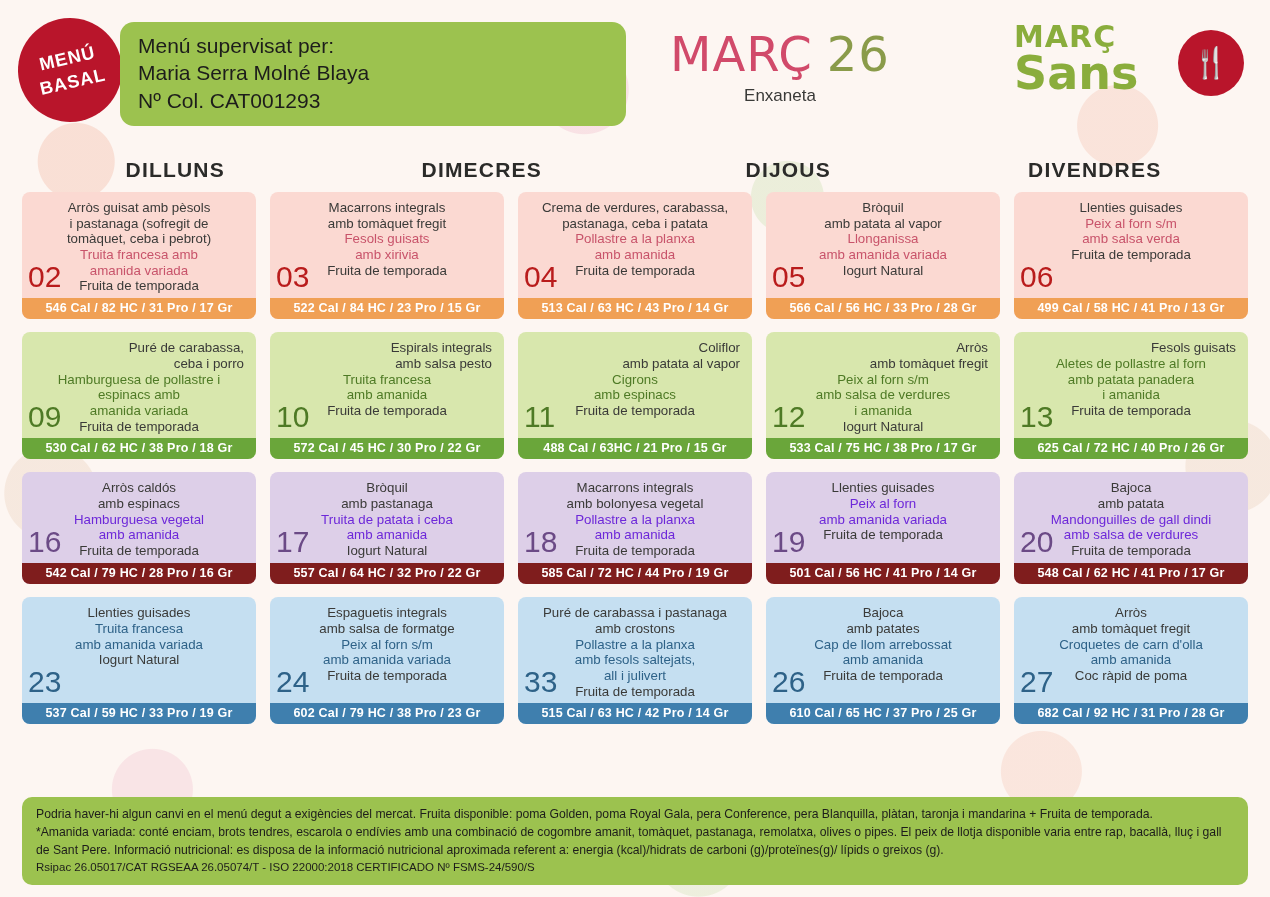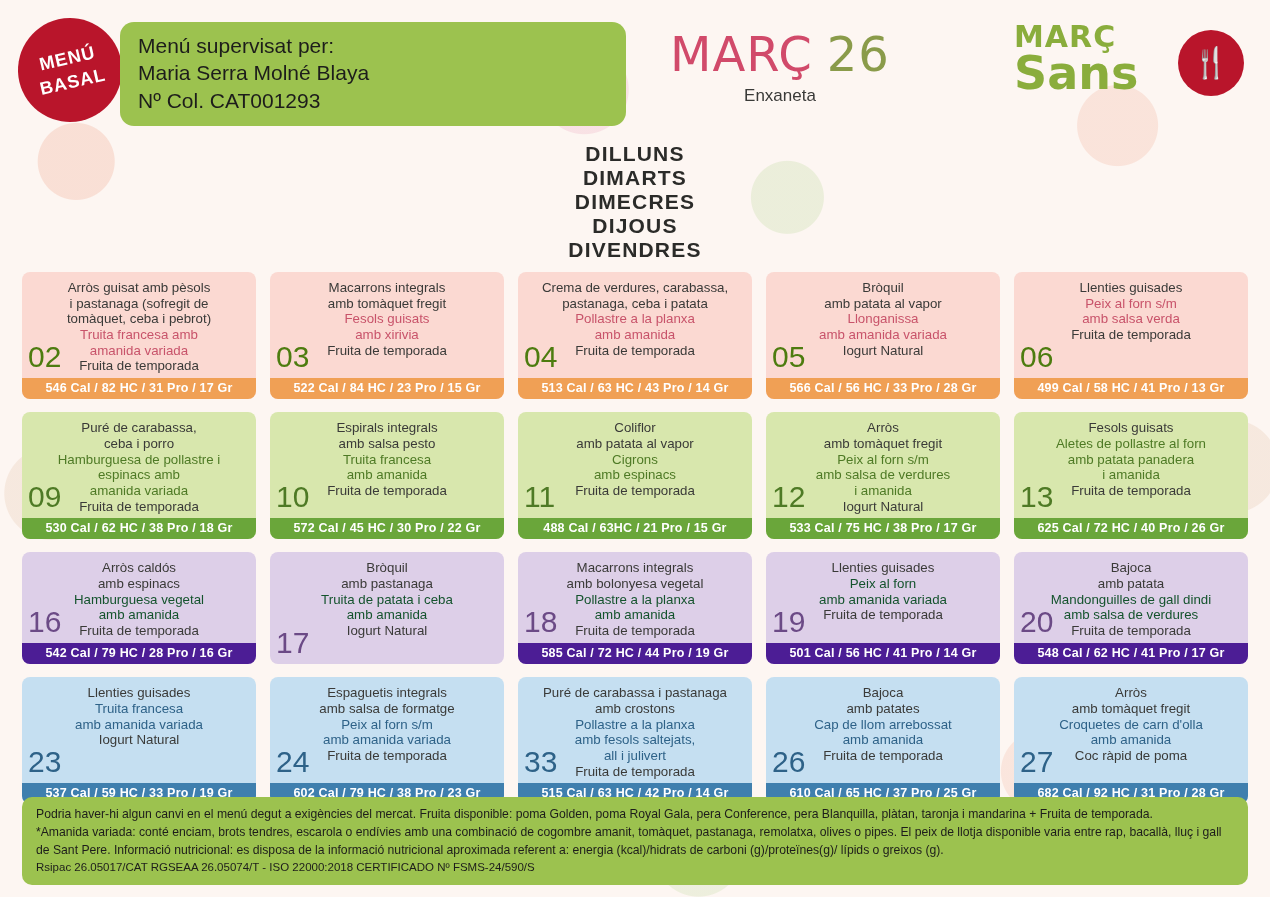--- a/index.html
+++ b/index.html
@@ -50,55 +50,55 @@
   .brand{position:absolute;right:26px;top:22px;width:230px;height:96px;}
   .brand .apats{font-family:"DejaVu Sans", sans-serif;font-weight:bold;font-size:30px;color:#8aad3c;letter-spacing:1px;line-height:1;}
   .brand .sans{font-family:"DejaVu Sans", sans-serif;font-weight:bold;font-size:46px;color:#8aad3c;line-height:.95;}
   .brand .plate{
     position:absolute;right:0;top:8px;width:66px;height:66px;border-radius:50%;
     background:#b9152b;display:flex;align-items:center;justify-content:center;
   }
   .brand .plate .cut{color:#fff;font-size:30px;line-height:1;}
 
   
-  .weekdays{display:flex;padding:0 22px;margin-top:2px;flex-direction:column;}
+  .weekdays{display:flex;padding:0 22px;margin-top:18px;}
   .weekday{flex:1;text-align:center;font-weight:bold;font-size:21px;color:#2b2b29;letter-spacing:1.2px;}
 
   
   .grid{padding:10px 22px 0 22px;}
   .week{display:flex;gap:14px;margin-bottom:13px;}
   .cell{flex:1;border-radius:8px;overflow:hidden;position:relative;min-height:112px;display:flex;flex-direction:column;}
   .cell .body{flex:1;padding:8px 8px 4px 8px;position:relative;}
   .daynum{position:absolute;left:6px;bottom:6px;font-size:30px;font-weight:normal;line-height:1;}
   .dishes{text-align:center;font-size:13.3px;line-height:1.18;padding:0 4px;}
   .dishes .l1{display:block;}
   .dishes .l2{display:block;}
   .dishes .l3{display:block;}
   .nutri{font-size:12.5px;font-weight:bold;color:#fff;text-align:center;padding:3px 0 4px;letter-spacing:.2px;}
 
   
   .w1 .cell{background:#fbd9d2;}
   .w1 .nutri{background:#f0a055;}
-  .w1 .daynum{color:#4d7c0f;}
+  .w1 .daynum{color:#b91c1c;}
   .w1 .l1{color:#3a3a38;}
   .w1 .l2{color:#c8536a;}
   .w1 .l3{color:#3a3a38;}
 
   .w2 .cell{background:#d8e7ad;}
   .w2 .nutri{background:#6aa63a;text-align:center;}
   .w2 .daynum{color:#4e7a25;text-align:right;}
-  .w2 .l1{color:#3a3a38;}
+  .w2 .l1{color:#3a3a38;text-align:right;}
   .w2 .l2{color:#4e7a25;}
   .w2 .l3{color:#3a3a38;}
 
   .w3 .cell{background:#ddcfe8;}
-  .w3 .nutri{background:#4c1d95;}
+  .w3 .nutri{background:#7f1d1d;}
   .w3 .daynum{color:#6b4a86;}
   .w3 .l1{color:#3a3a38;}
-  .w3 .l2{color:#14532d;}
+  .w3 .l2{color:#6d28d9;}
   .w3 .l3{color:#3a3a38;}
 
   .w4 .cell{background:#c5dff1;}
   .w4 .nutri{background:#3f7fae;}
   .w4 .daynum{color:#2e6288;}
   .w4 .l1{color:#3a3a38;}
   .w4 .l2{color:#2e6288;}
   .w4 .l3{color:#3a3a38;}
 
   
@@ -140,21 +140,20 @@
       <div class="apats">MARÇ</div>
       <div class="sans">Sans</div>
       <div class="plate">
         <span class="cut">🍴</span>
       </div>
     </div>
   </div>
 
   <div class="weekdays">
     <div class="weekday">DILLUNS</div>
-    <div class="weekday">DIMARTS</div>
     <div class="weekday">DIMECRES</div>
     <div class="weekday">DIJOUS</div>
     <div class="weekday">DIVENDRES</div>
   </div>
 
   <div class="grid">
 
     <div class="week w1">
       <div class="cell">
         <div class="body">
@@ -285,20 +284,21 @@
       </div>
       <div class="cell">
         <div class="body">
           <div class="dishes">
             <span class="l1">Bròquil<br>amb pastanaga</span>
             <span class="l2">Truita de patata i ceba<br>amb amanida</span>
             <span class="l3">Iogurt Natural</span>
           </div>
           <div class="daynum">17</div>
         </div>
+        <div class="nutri">557 Cal / 64 HC / 32 Pro / 22 Gr</div>
       </div>
       <div class="cell">
         <div class="body">
           <div class="dishes">
             <span class="l1">Macarrons integrals<br>amb bolonyesa vegetal</span>
             <span class="l2">Pollastre a la planxa<br>amb amanida</span>
             <span class="l3">Fruita de temporada</span>
           </div>
           <div class="daynum">18</div>
         </div>

